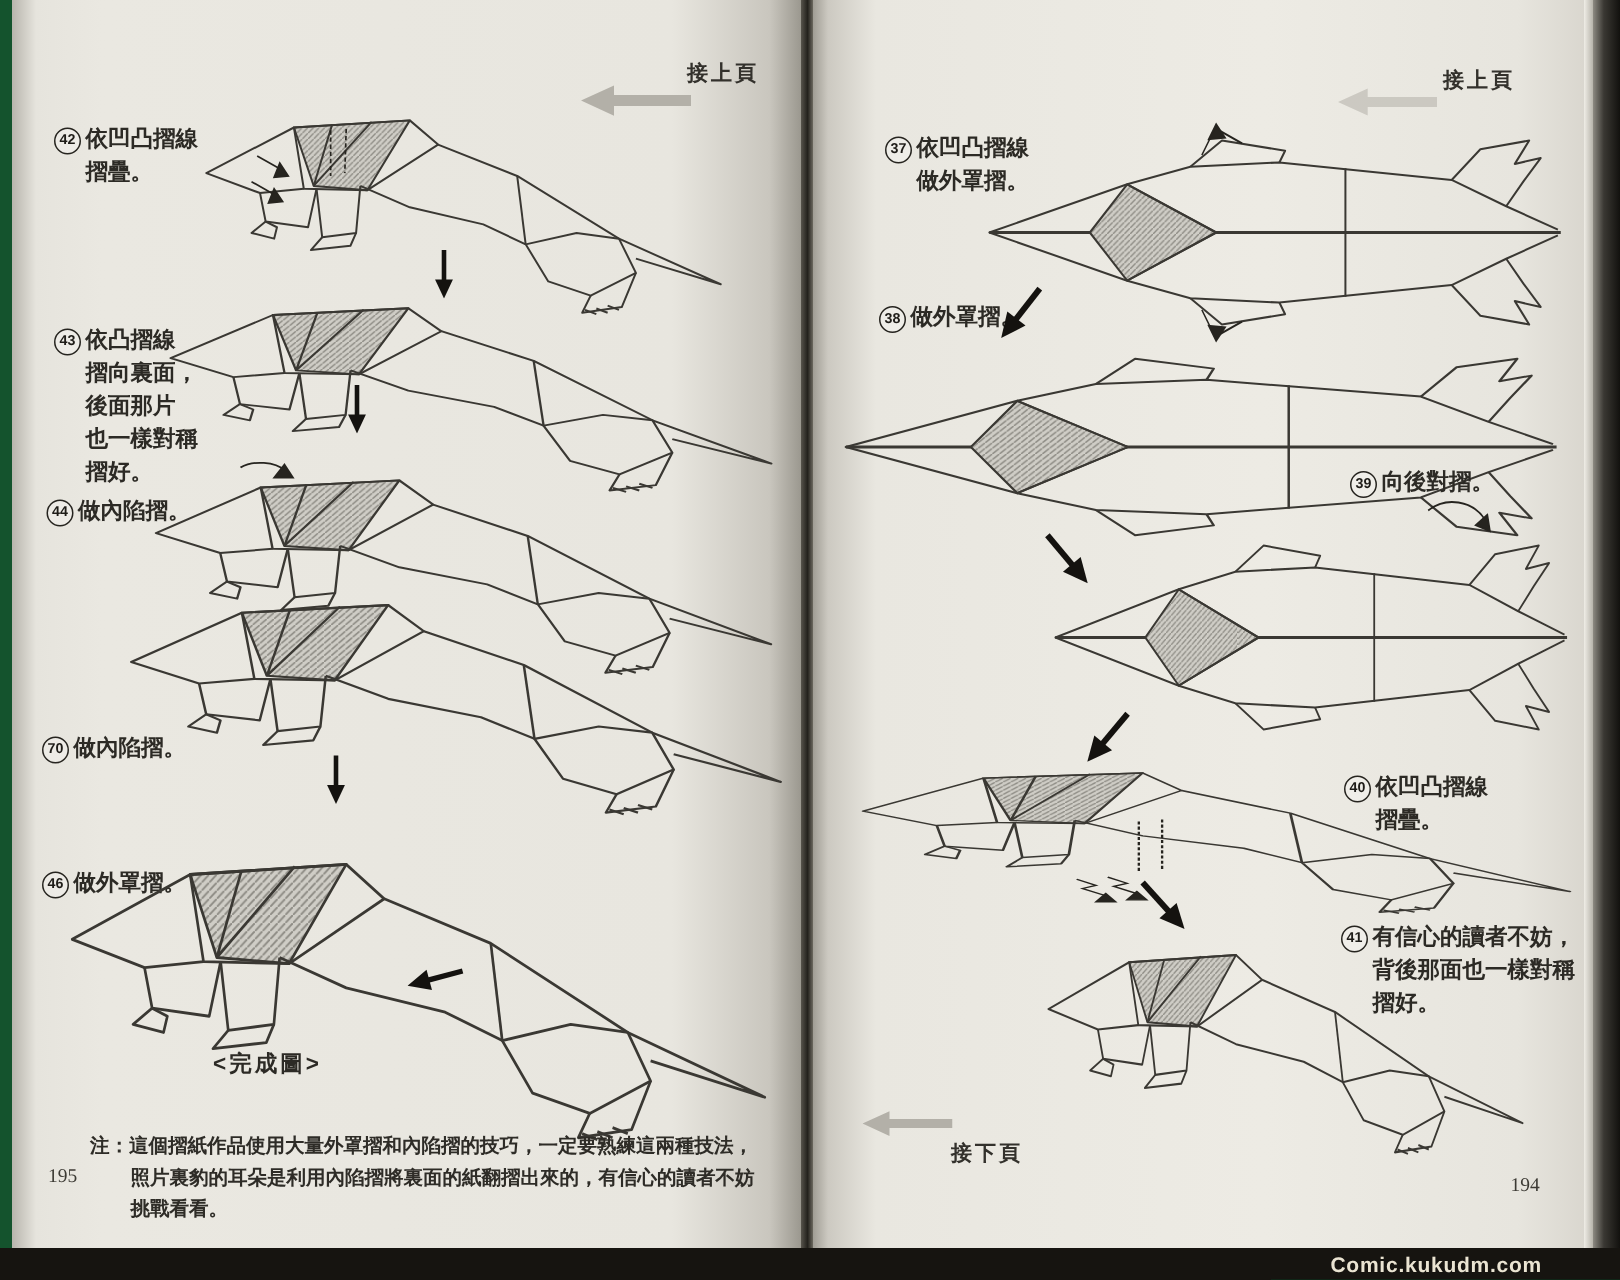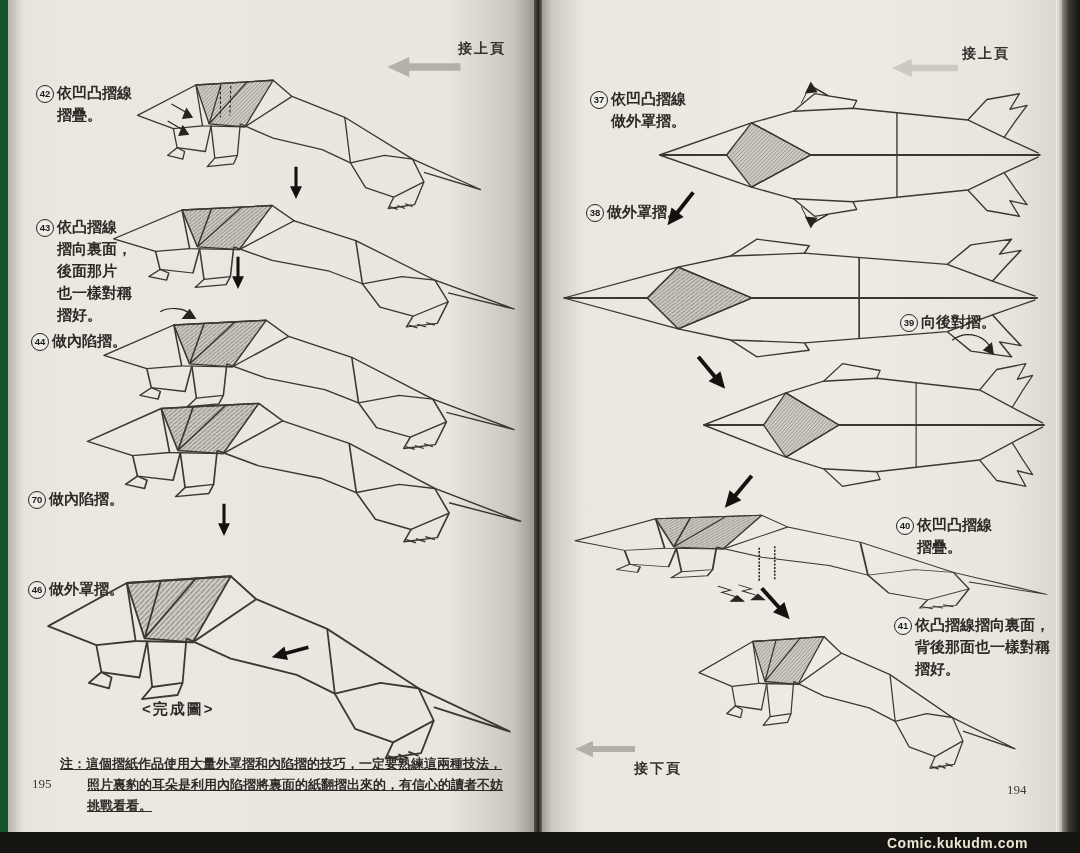--- a/index.html
+++ b/index.html
@@ -25,21 +25,21 @@
   .hdr{position:absolute;font-size:14px;font-weight:bold;color:#33312c;letter-spacing:2px;white-space:nowrap;}
   .pageno{position:absolute;font-family:"Liberation Serif","DejaVu Serif",serif;font-size:13px;color:#3c3a34;}
   .step{position:absolute;font-weight:bold;font-size:15px;color:#2c2a25;line-height:22px;}
   .sl{white-space:nowrap;}
   .cont{padding-left:21px;}
   .num{display:inline-block;width:16px;height:16px;border:1.5px solid #26241f;border-radius:50%;
        font-size:9.5px;line-height:16px;text-align:center;letter-spacing:0;margin-right:3px;
        vertical-align:1px;color:#1e1c18;background:rgba(255,255,255,.25);}
   .done-label{position:absolute;font-size:15px;font-weight:bold;color:#2c2a25;letter-spacing:2px;white-space:nowrap;margin-left:44px;}
   .note{position:absolute;font-size:13px;font-weight:bold;color:#2e2c27;line-height:21px;}
-  .nl{white-space:nowrap;text-decoration:underline;}
+  .nl{white-space:nowrap;}
   .ind{padding-left:27px;}
   
   .fig{position:absolute;overflow:visible;}
   .r38{transform:rotate(38deg);} .rn40{transform:rotate(-40deg);}
   .r40{transform:rotate(40deg);} .rn42{transform:rotate(-42deg);}
   .r75{transform:rotate(75deg);}
   .faded{opacity:.55;}
 </style>
 </head>
 <body>
@@ -236,21 +236,21 @@
         <path d="M118,118 l10,6 l-7,3 l12,7 M134,116 l10,6 l-7,3 l12,7"></path>
         <polygon points="133,132 128,140 138,140" fill="#26241f"></polygon>
         <polygon points="149,130 144,138 154,138" fill="#26241f"></polygon>
       </g>
     </svg>
     <svg class="fig rn42" style="left:222px;top:580px;width:22px;height:46px" viewBox="0 0 20 40">
         <use href="#sym-arrow"></use>
       </svg>
 
     <div class="step" style="left:352px;top:614px">
-      <div class="sl"><span class="num">41</span><span>依凸摺線摺向裏面，</span></div>
+      <div class="sl"><span class="num">41</span><span>有信心的讀者不妨，</span></div>
       <div class="sl cont">背後那面也一樣對稱</div>
       <div class="sl cont">摺好。</div>
     </div>
     <svg class="fig" style="left:150px;top:622px;width:330px;height:156px" viewBox="0 0 380 160" preserveAspectRatio="none">
         <use href="#sym-leopard-side"></use>
       </svg>
 
     <svg class="fig" style="left:33px;top:738px;width:60px;height:22px" viewBox="0 0 80 24">
         <use href="#sym-nav-arrow"></use>
       </svg>

